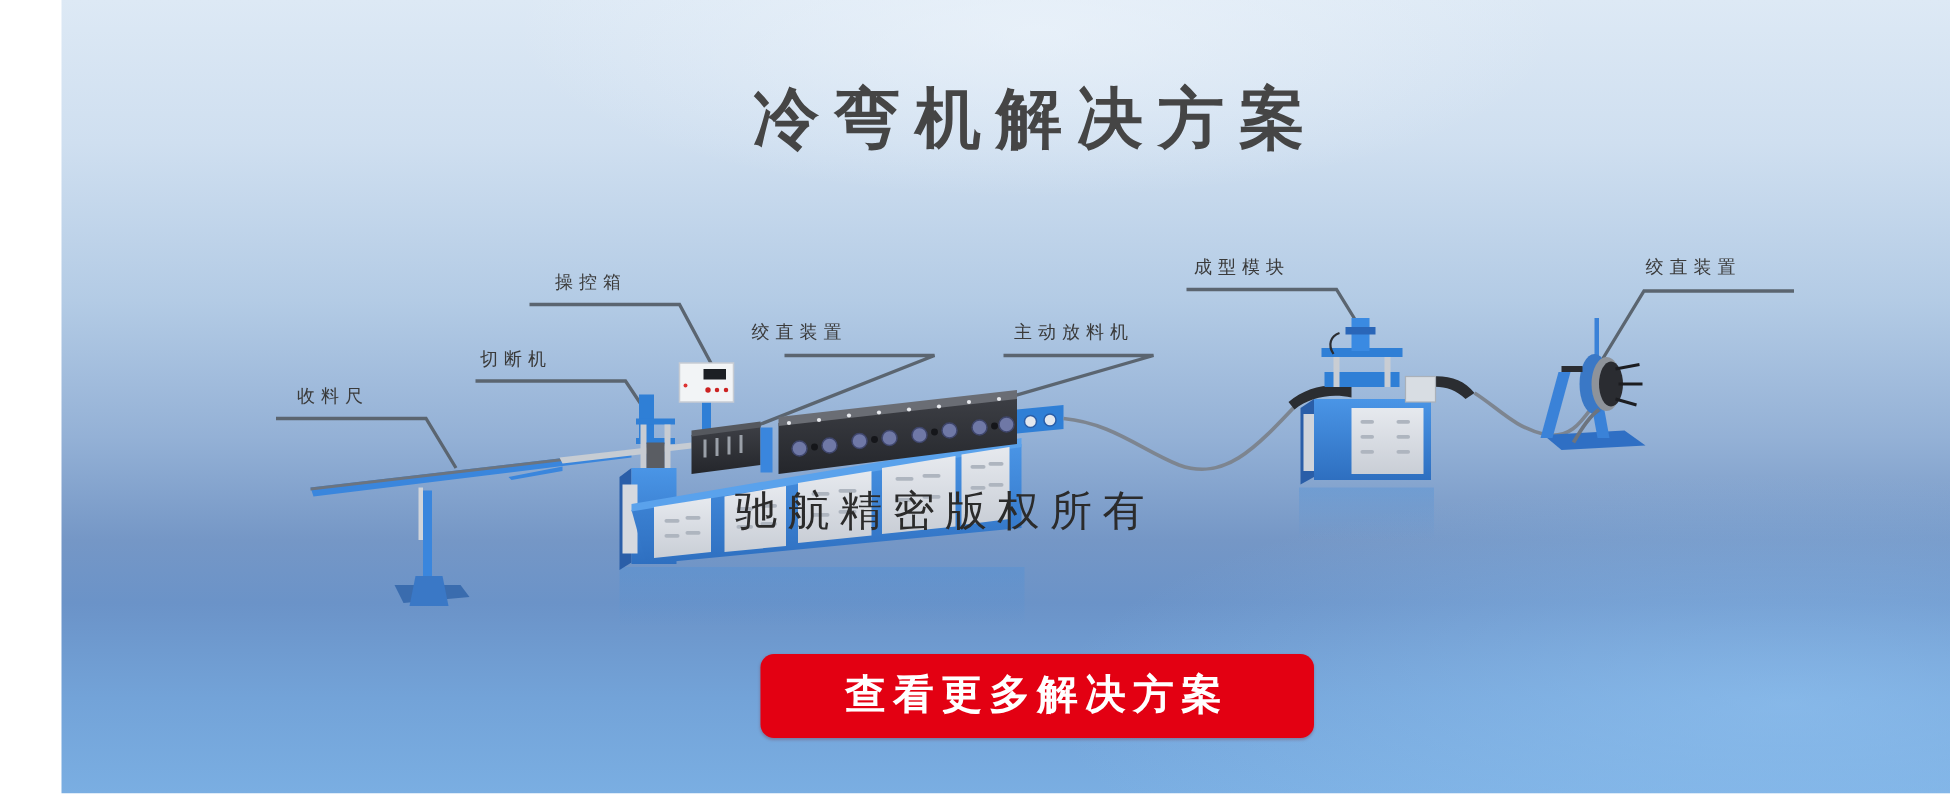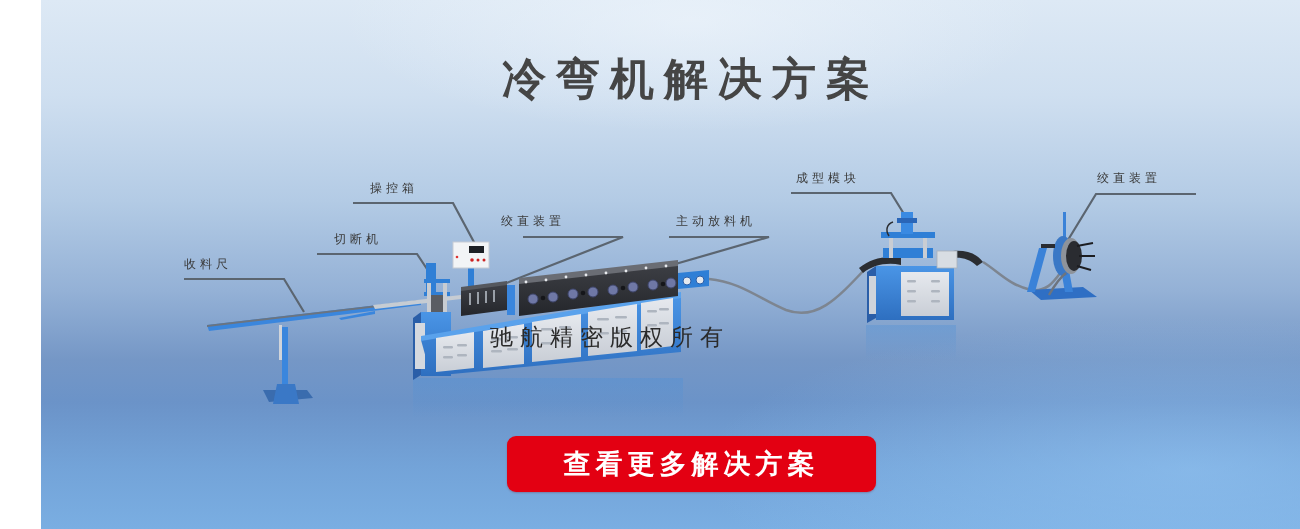--- a/index.html
+++ b/index.html
@@ -19,21 +19,21 @@
     position: absolute; left: 0; width: 1300px; top: 50px; text-align: center;
     font-size: 44px; font-weight: bold; color: #454545; letter-spacing: 10px;
     font-family: "DejaVu Sans", sans-serif;
   }
   .scene { position: absolute; left: 0; top: 0; }
   .label {
     position: absolute; font-size: 12px; color: #3a3a3a; letter-spacing: 4px;
     font-family: "DejaVu Sans", sans-serif; white-space: nowrap;
   }
   .watermark {
-    position: absolute; left: 449px; top: 322px; font-size: 23px; color: #2b2b2b;
+    position: absolute; left: 449px; top: 322px; font-size: 28px; color: #2b2b2b;
     letter-spacing: 7px; font-family: "DejaVu Sans", sans-serif; white-space: nowrap;
   }
   .cta {
     position: absolute; left: 466px; top: 436px; width: 369px; height: 56px;
     background: #e30012; border-radius: 9px; border: none; color: #fff;
     font-size: 27px; font-weight: bold; letter-spacing: 5px; 
     line-height: 56px; cursor: pointer; padding: 0;
     font-family: "DejaVu Sans", sans-serif;
     box-shadow: 0 1px 2px rgba(120,0,0,0.25);
   }
@@ -240,22 +240,22 @@
       <g stroke="#1c1d21" stroke-width="2">
         <line x1="1036" y1="246" x2="1052" y2="243"></line>
         <line x1="1038" y1="256" x2="1054" y2="256"></line>
         <line x1="1036" y1="266" x2="1050" y2="270"></line>
       </g>
       <rect x="1000" y="244" width="14" height="4" fill="#2a2c31"></rect>
       <path d="M1008,295 C1012,288 1018,278 1025,273" stroke="#6d747e" stroke-width="2.5" fill="none"></path>
     </g>
   </svg>
 
-  <div class="label" style="left:143px; top:256px;text-align:right;">收料尺</div>
-  <div class="label" style="left:293px; top:231px;">切断机</div>
+  <div class="label" style="left:157px; top:256px;text-align:right;">收料尺</div>
+  <div class="label" style="left:279px; top:231px;">切断机</div>
   <div class="label" style="left:329px; top:180px;">操控箱</div>
   <div class="label" style="left:460px; top:213px;">绞直装置</div>
   <div class="label" style="left:635px; top:213px;">主动放料机</div>
   <div class="label" style="left:755px; top:170px;">成型模块</div>
   <div class="label" style="left:1056px; top:170px;">绞直装置</div>
 
   <div class="watermark">驰航精密版权所有</div>
 
   <button class="cta">查看更多解决方案</button>
 </div>

